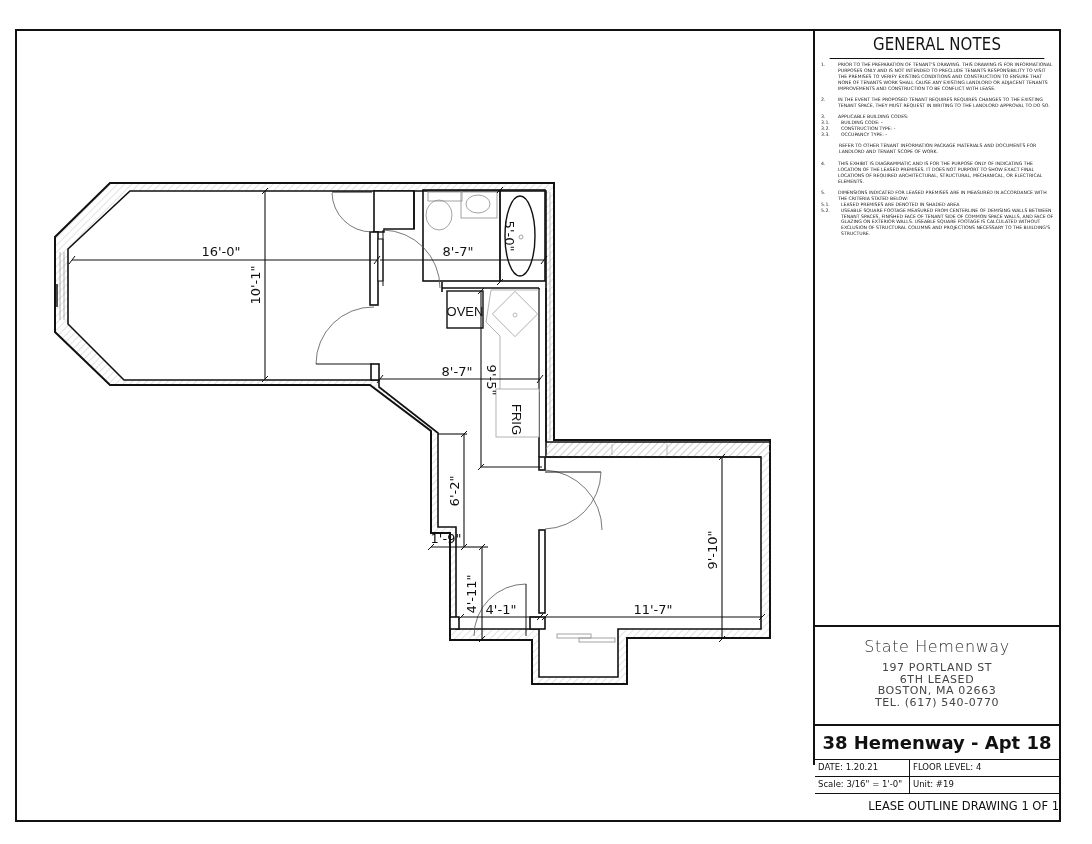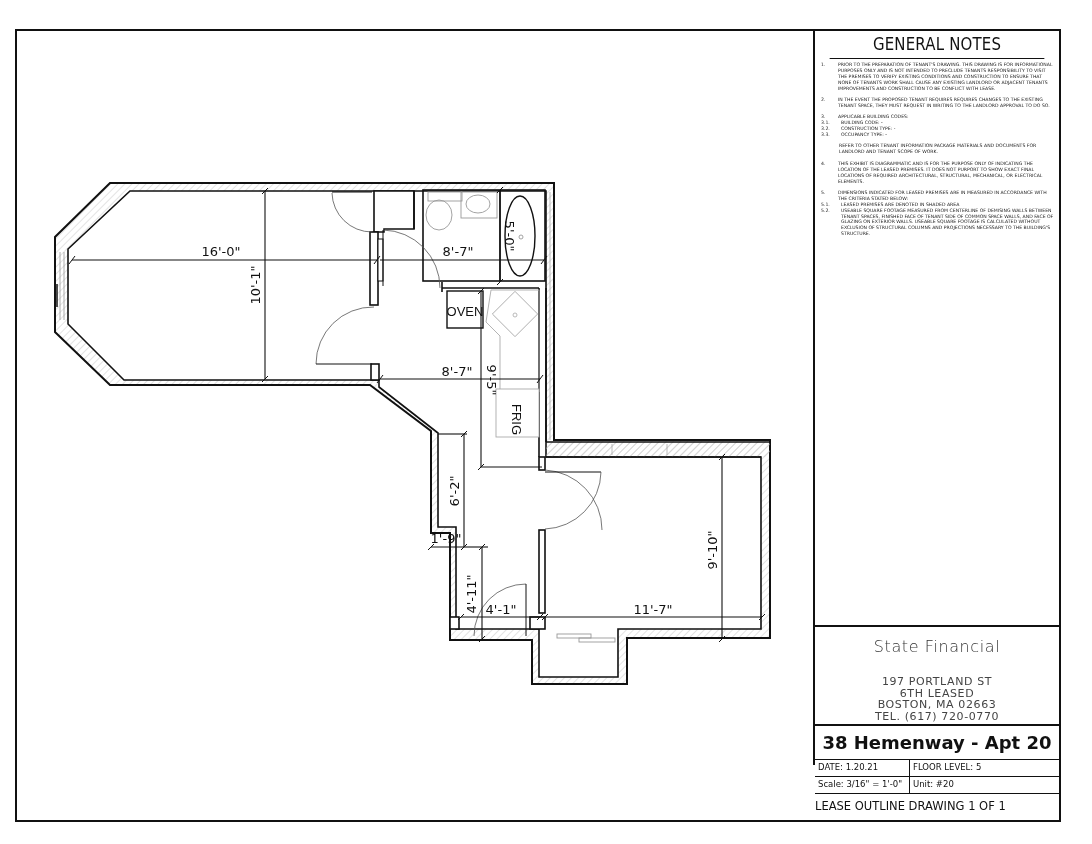--- a/index.html
+++ b/index.html
@@ -18,21 +18,21 @@
   .sub .stxt { flex: 1; }
   .note-extra { padding-left: 20px; margin-bottom: 5.5px; }
   .company-box { position: absolute; left: 0; top: 594px; width: 244px; height: 99px; border-top: 2px solid #111; box-sizing: border-box; text-align: center; font-family: "DejaVu Sans", sans-serif; }
   .company-name { font-size: 16px; margin-top: 10px; letter-spacing: 0.6px; font-weight: 300; color: #333; }
   .company-line { font-size: 11px; line-height: 11.5px; letter-spacing: 0.6px; color: #444; }
   .project-box { position: absolute; left: 0; top: 693px; width: 244px; height: 35px; border-top: 2px solid #111; box-sizing: border-box; text-align: center; font-size: 18px; font-weight: bold; line-height: 33px; font-family: "DejaVu Sans", sans-serif; }
   .info-row { position: absolute; left: 0; width: 244px; height: 17px; border-top: 1.5px solid #111; box-sizing: border-box; display: flex; font-size: 8.5px; line-height: 15px; font-family: "DejaVu Sans", sans-serif; }
   .info-row .cell { box-sizing: border-box; padding-left: 3px; }
   .info-row .cell.left { width: 95px; border-right: 1.5px solid #111; }
   .info-row .cell.right { flex: 1; }
-  .footer-box { position: absolute; left: 0; top: 762px; width: 244px; height: 27px; border-top: 1.5px solid #111; box-sizing: border-box; text-align: left; font-size: 11.5px; line-height: 25px; font-family: "DejaVu Sans", sans-serif; }
+  .footer-box { position: absolute; left: 0; top: 762px; width: 244px; height: 27px; border-top: 1.5px solid #111; box-sizing: border-box; text-align: right; font-size: 11.5px; line-height: 25px; font-family: "DejaVu Sans", sans-serif; }
   .dim-text { font-family: "DejaVu Sans", sans-serif; font-size: 13px; fill: #111; }
   .label-text { font-family: "Liberation Sans", sans-serif; font-size: 13px; fill: #111; }
 </style>
 </head>
 <body>
 
 <div class="sheet">
 
   <div class="plan-area">
     <svg width="796" height="789" viewBox="15 29 796 789" xmlns="http://www.w3.org/2000/svg">
@@ -256,35 +256,35 @@
         <span class="snum">5.1.</span>
         <span class="stxt">LEASED PREMISES ARE DENOTED IN SHADED AREA</span>
       </div>
       <div class="sub">
         <span class="snum">5.2.</span>
         <span class="stxt">USEABLE SQUARE FOOTAGE MEASURED FROM CENTERLINE OF DEMISING WALLS BETWEEN TENANT SPACES, FINISHED FACE OF TENANT SIDE OF COMMON SPACE WALLS, AND FACE OF GLAZING ON EXTERIOR WALLS.  USEABLE SQUARE FOOTAGE IS CALCULATED WITHOUT EXCLUSION OF STRUCTURAL COLUMNS AND PROJECTIONS NECESSARY TO THE BUILDING'S STRUCTURE.</span>
       </div>
     </div>
 
     <div class="company-box">
-      <div class="company-name">State Financial</div>
-      <div style="margin-top:20px">
+      <div class="company-name">State Hemenway</div>
+      <div style="margin-top:6px">
         <div class="company-line">197 PORTLAND ST</div>
         <div class="company-line">6TH LEASED</div>
         <div class="company-line">BOSTON, MA 02663</div>
-        <div class="company-line">TEL. (617) 720-0770</div>
-      </div>
-    </div>
-
-    <div class="project-box">38 Hemenway - Apt 20</div>
+        <div class="company-line">TEL. (617) 540-0770</div>
+      </div>
+    </div>
+
+    <div class="project-box">38 Hemenway - Apt 18</div>
 
     <div class="info-row" style="top:728px">
       <div class="cell left">DATE:  1.20.21</div>
-      <div class="cell right">FLOOR LEVEL:  5</div>
+      <div class="cell right">FLOOR LEVEL:  4</div>
     </div>
     <div class="info-row" style="top:745px">
       <div class="cell left">Scale:  3/16" = 1'-0"</div>
-      <div class="cell right">Unit:  #20</div>
+      <div class="cell right">Unit:  #19</div>
     </div>
 
     <div class="footer-box">LEASE OUTLINE DRAWING 1 OF 1</div>
   </div>
 </div>
 
 </body></html>

